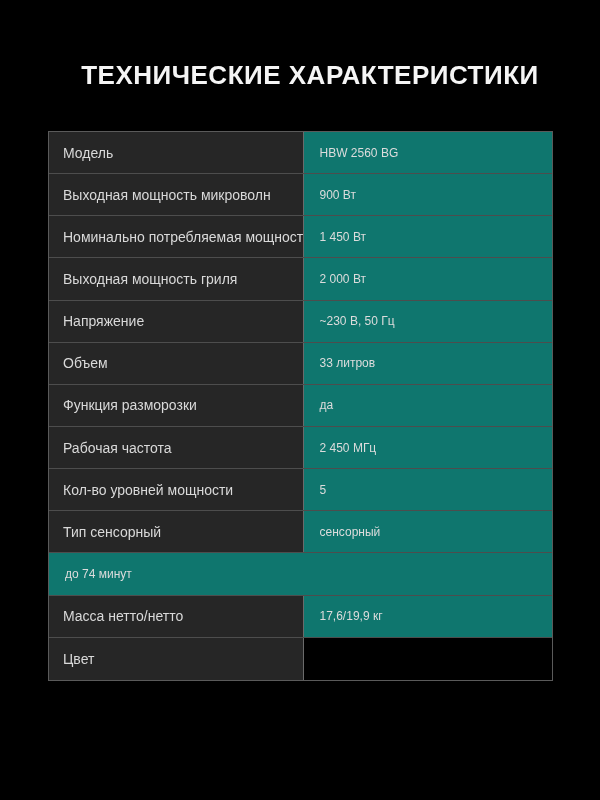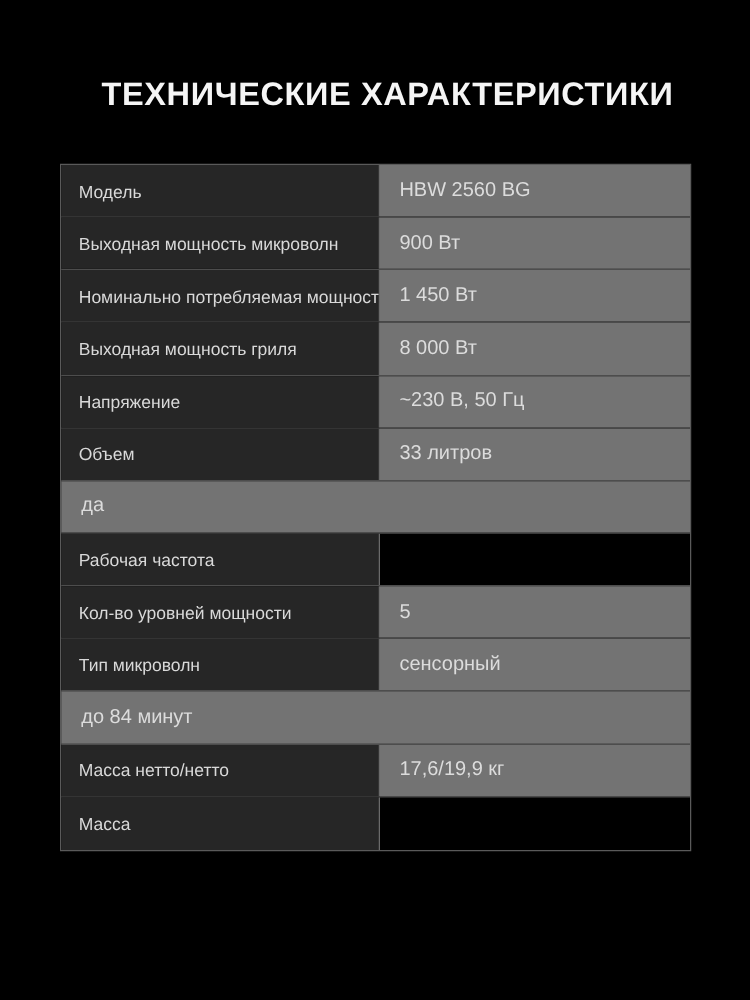--- a/index.html
+++ b/index.html
@@ -49,26 +49,26 @@
     align-items: center;
     padding: 3px 14px;
     color: #d9d9d9;
     font-size: 14px;
     line-height: 16px;
     white-space: nowrap;
     overflow: hidden;
   }
   .spec-value {
     flex: 1;
-    background: #737373;
+    background: #0f766e;
     display: flex;
     align-items: center;
     padding: 0 16px;
     color: #dcdcdc;
-    font-size: 16px;
+    font-size: 12px;
     line-height: 16px;
     white-space: nowrap;
     overflow: hidden;
     text-align: center;
   }
 </style>
 </head>
 <body>
 
 <div class="page">
@@ -82,48 +82,50 @@
     <div class="spec-row">
       <div class="spec-label">Выходная мощность микроволн</div>
       <div class="spec-value">900 Вт</div>
     </div>
     <div class="spec-row">
       <div class="spec-label">Номинально потребляемая мощность</div>
       <div class="spec-value">1 450 Вт</div>
     </div>
     <div class="spec-row">
       <div class="spec-label">Выходная мощность гриля</div>
-      <div class="spec-value">8 000 Вт</div>
+      <div class="spec-value">2 000 Вт</div>
     </div>
     <div class="spec-row">
       <div class="spec-label">Напряжение</div>
       <div class="spec-value">~230 В, 50 Гц</div>
     </div>
     <div class="spec-row">
       <div class="spec-label">Объем</div>
       <div class="spec-value">33 литров</div>
     </div>
     <div class="spec-row">
+      <div class="spec-label">Функция разморозки</div>
       <div class="spec-value">да</div>
     </div>
     <div class="spec-row">
       <div class="spec-label">Рабочая частота</div>
+      <div class="spec-value">2 450 МГц</div>
     </div>
     <div class="spec-row">
       <div class="spec-label">Кол-во уровней мощности</div>
       <div class="spec-value">5</div>
     </div>
     <div class="spec-row">
-      <div class="spec-label">Тип микроволн</div>
+      <div class="spec-label">Тип сенсорный</div>
       <div class="spec-value">сенсорный</div>
     </div>
     <div class="spec-row">
-      <div class="spec-value">до 84 минут</div>
+      <div class="spec-value">до 74 минут</div>
     </div>
     <div class="spec-row">
       <div class="spec-label">Масса нетто/нетто</div>
       <div class="spec-value">17,6/19,9 кг</div>
     </div>
     <div class="spec-row">
-      <div class="spec-label">Масса</div>
+      <div class="spec-label">Цвет</div>
     </div>
   </div>
 </div>
 
 </body></html>

